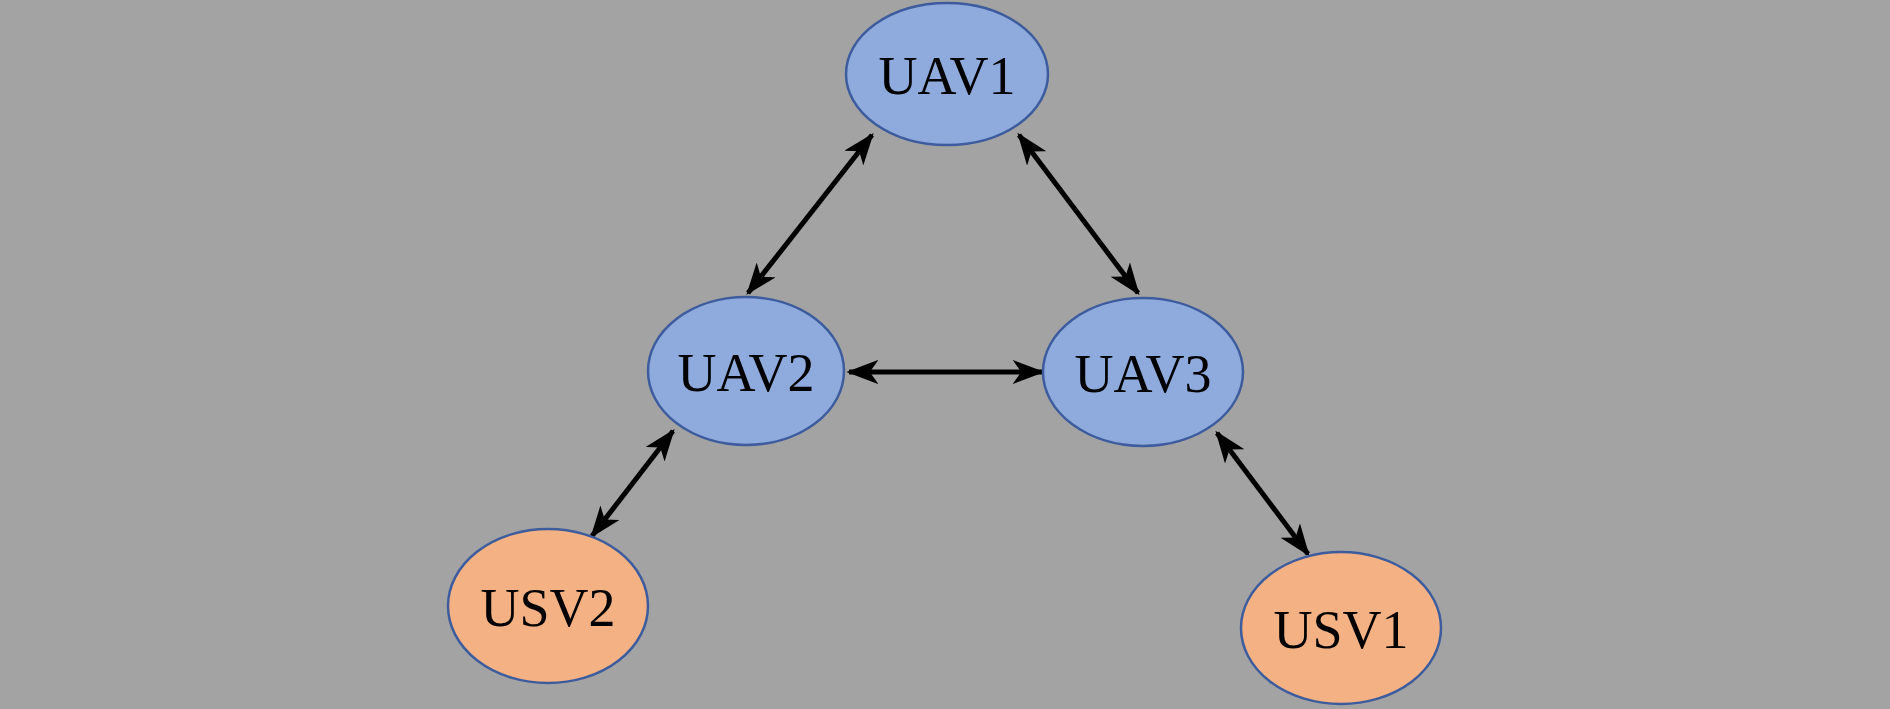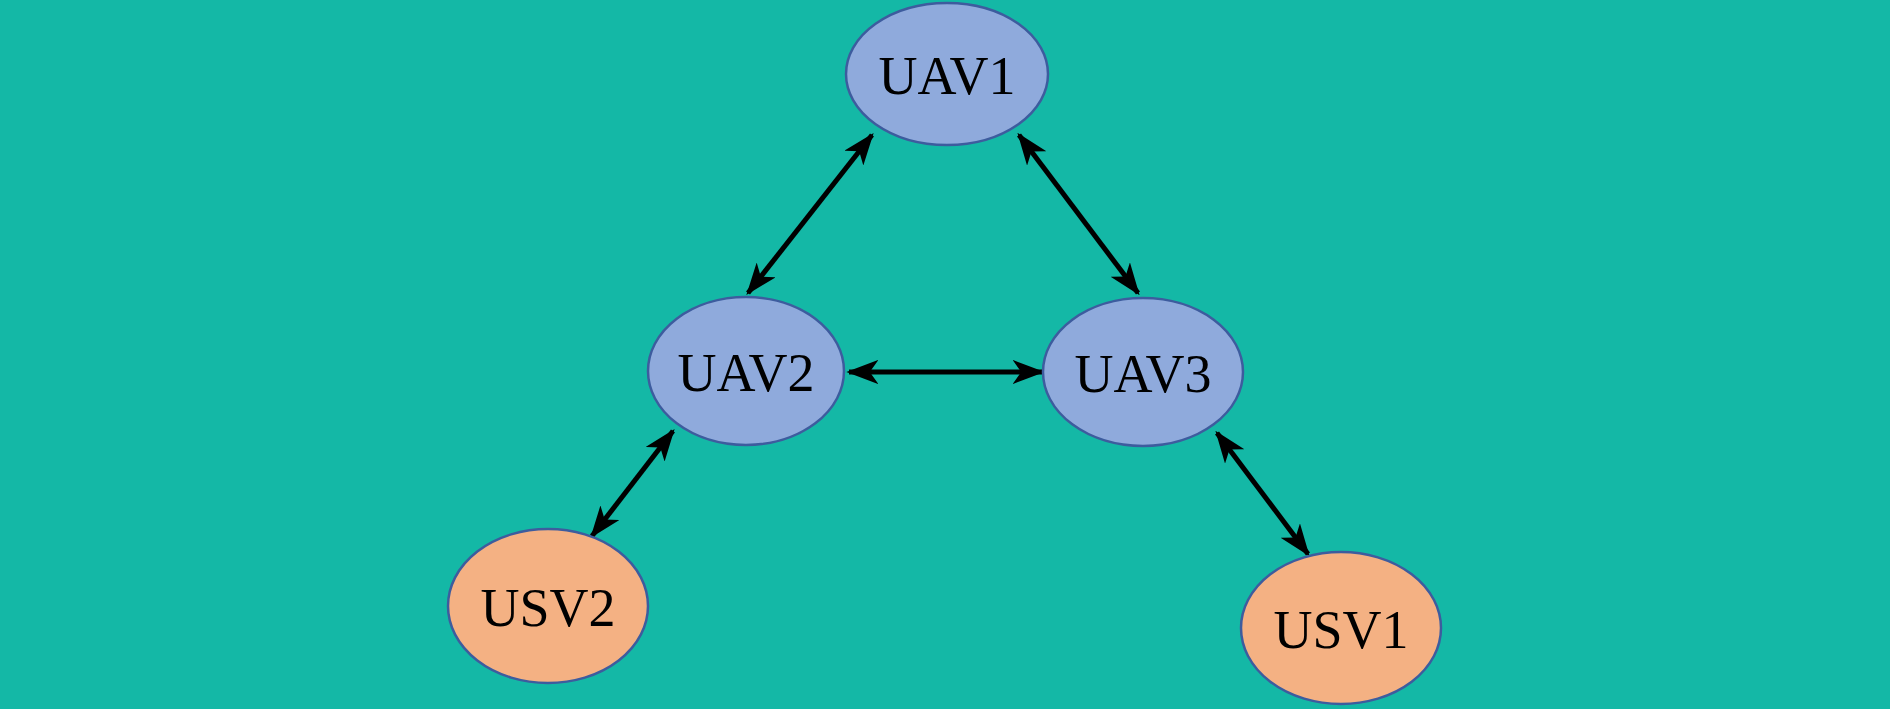--- a/index.html
+++ b/index.html
@@ -4,21 +4,21 @@
 <style>
   html, body {
     margin: 0;
     padding: 0;
     background: #ffffff;
   }
   .canvas {
     position: relative;
     width: 1890px;
     height: 709px;
-    background: #14b8a6;
+    background: #a3a3a3;
     overflow: hidden;
     font-family: "Liberation Serif", "DejaVu Serif", serif;
   }
   svg.topology {
     display: block;
     width: 1890px;
     height: 709px;
   }
   svg.topology text {
     font-family: "Liberation Serif", "DejaVu Serif", serif;

